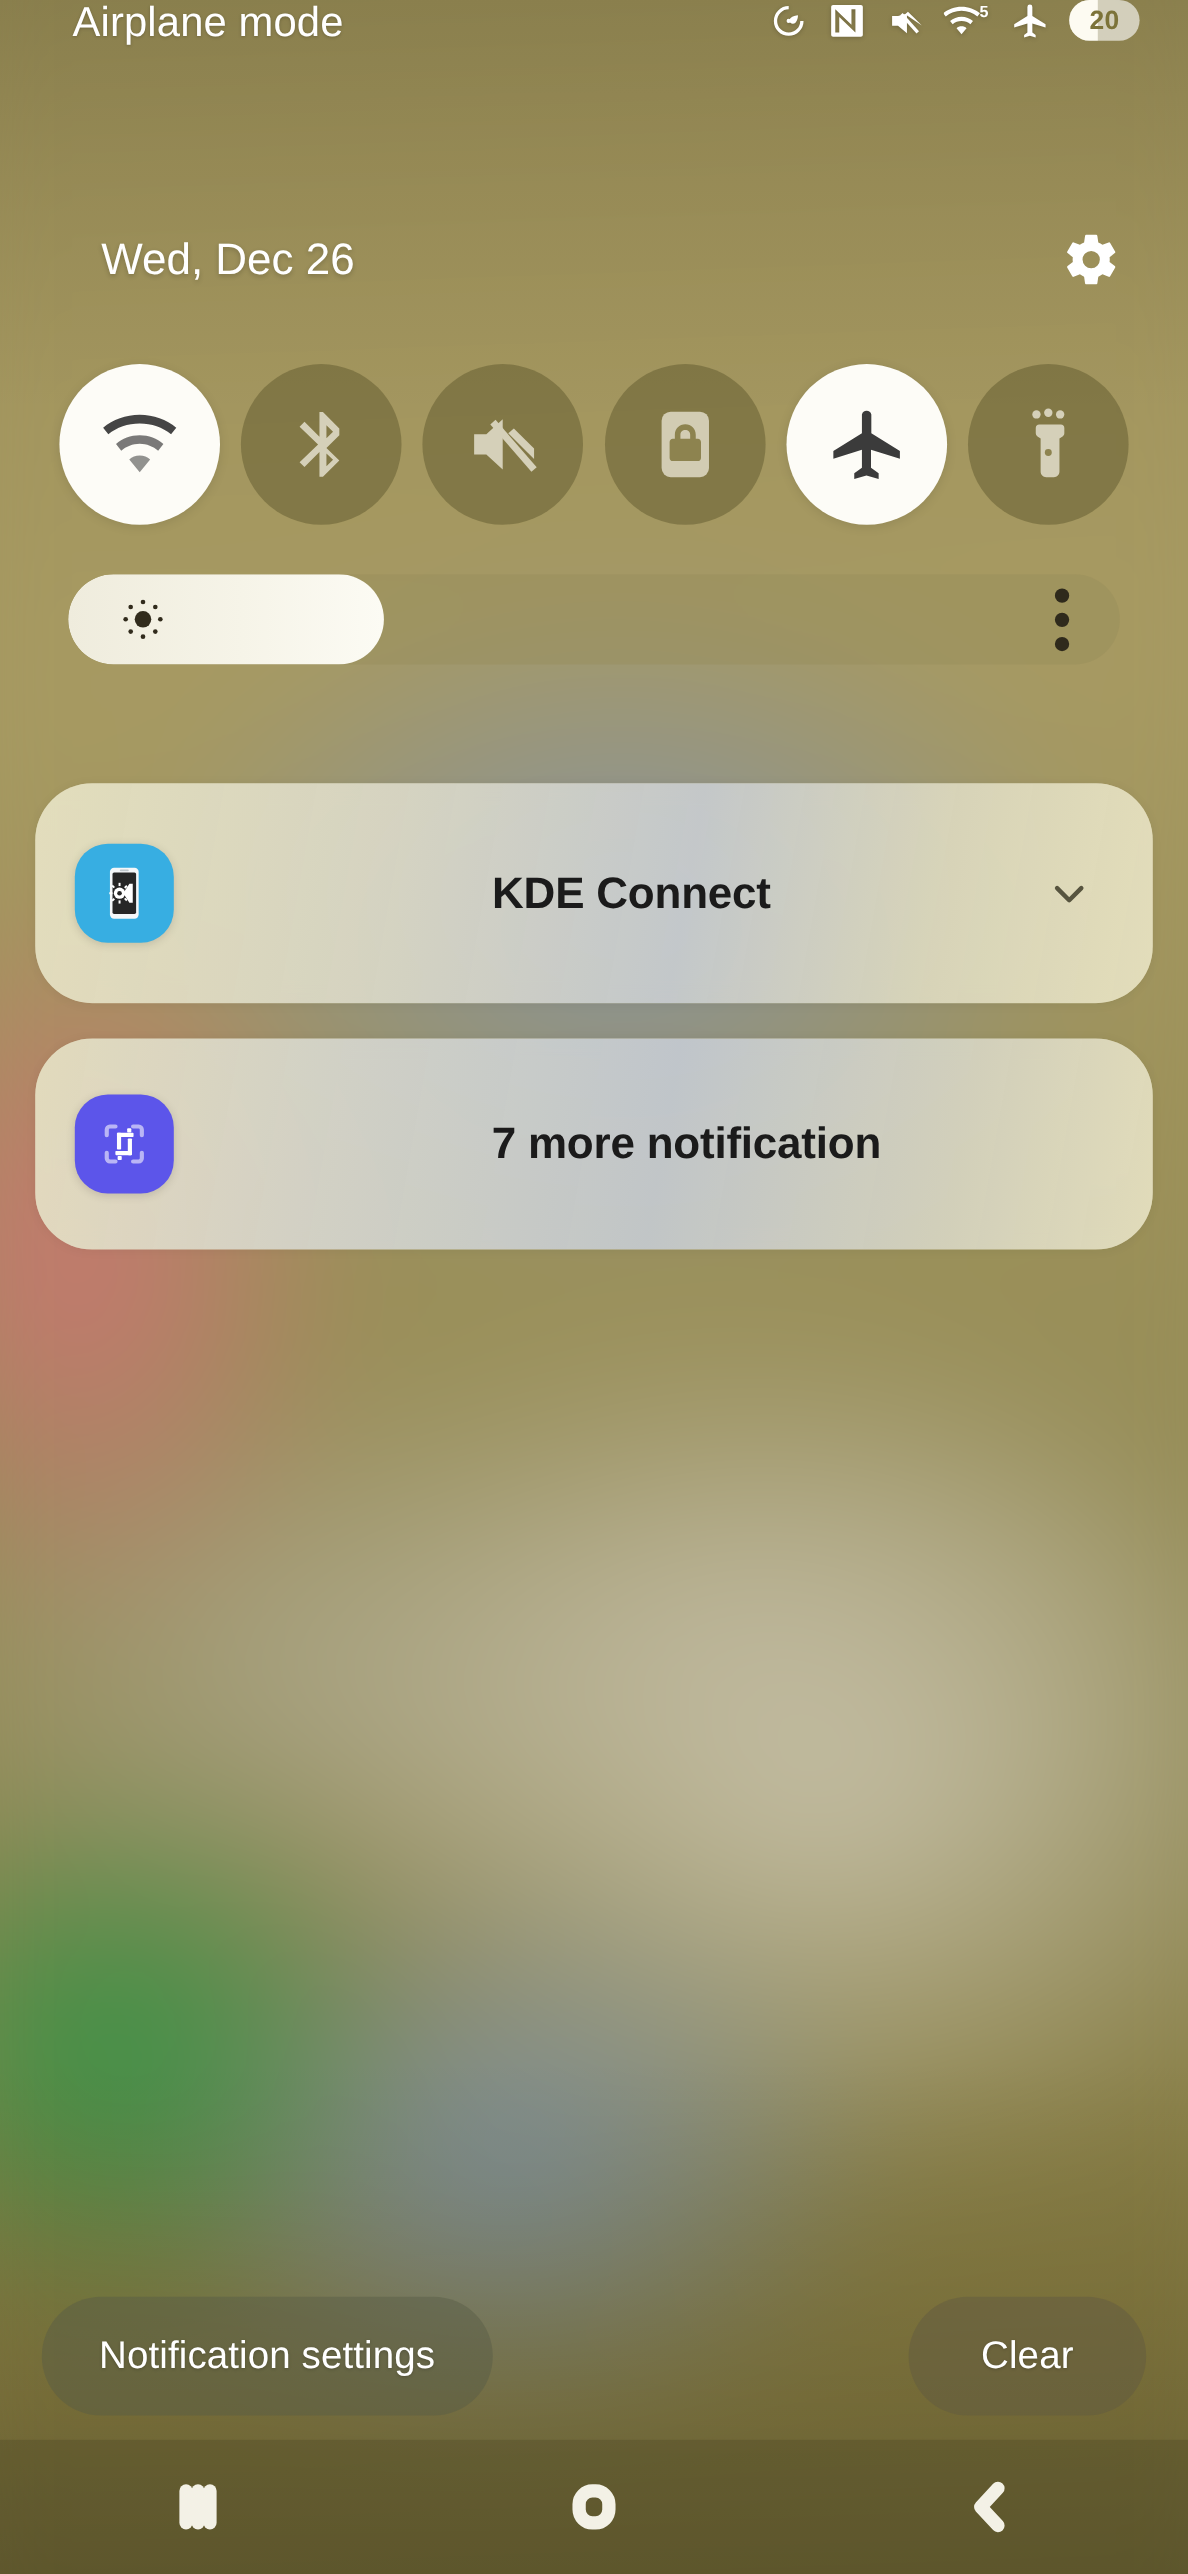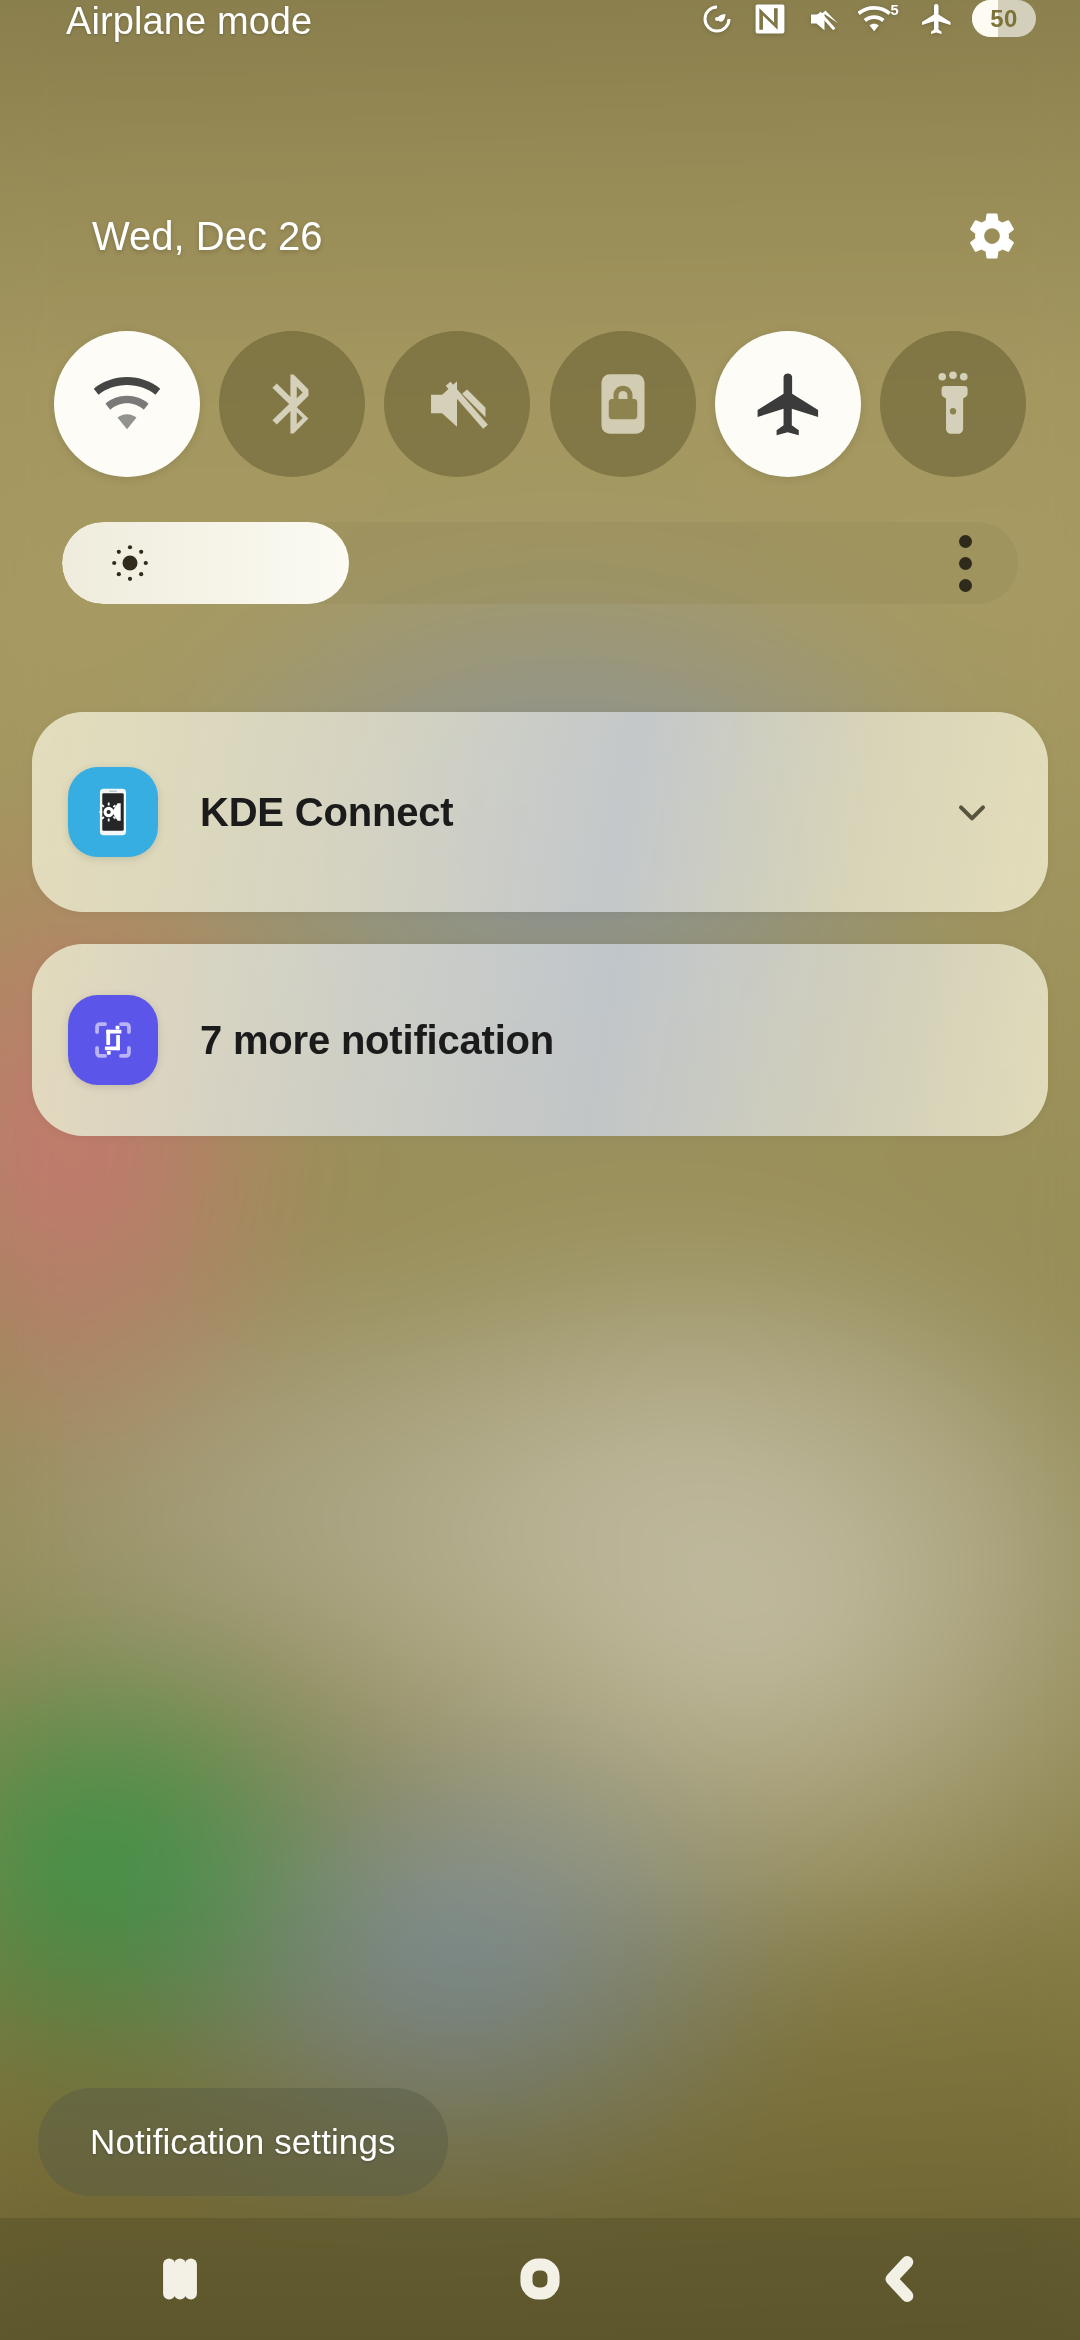--- a/index.html
+++ b/index.html
@@ -108,21 +108,21 @@
   }
   .notif-icon {
     position:relative; width:90px; height:90px; margin-left:36px; flex:0 0 auto;
     border-radius:30px;
     display:flex; align-items:center; justify-content:center;
     box-shadow:0 2px 8px rgba(0,0,0,.13);
   }
   #icon-kde { background:#37aee2; }
   #icon-more { background:#5c55ea; }
   .notif-body { position:relative; margin-left:42px; flex:1 1 auto; min-width:0; }
-  .notif-title { font-size:40px; font-weight:700; color:#1b1b1b; line-height:1.12; letter-spacing:-.2px; }
+  .notif-title { font-size:40px; font-weight:700; color:#1b1b1b; line-height:1.12; letter-spacing:-.2px;text-align:center; }
   .notif-text  { font-size:38px; font-weight:400; color:#1f1f1f; line-height:1.12; margin-top:12px; letter-spacing:-.2px; }
   .notif-chevron { position:relative; margin-right:52px; width:48px; height:48px; display:flex; align-items:center; justify-content:center; flex:0 0 auto; }
 
   
   #footer {
     position:absolute; left:38px; right:38px; top:2088px; height:108px;
     display:flex; align-items:flex-start; justify-content:space-between;
   }
   .footer-btn {
     height:108px; border-radius:54px;
@@ -176,21 +176,21 @@
         <path d="M11 15.3c1.2 0 2.3.4 3.1 1.2L11 20.3l-3.1-3.8c.8-.8 1.9-1.2 3.1-1.2z"></path>
         <text x="22.2" y="9.6" font-family="Liberation Sans, sans-serif" font-size="10" font-weight="700" fill="#fff">5</text>
       </svg>
 
       <svg class="sb-ico" width="36" height="36" viewBox="0 0 24 24">
         <path d="M21 16v-2l-8-5V3.5a1.5 1.5 0 0 0-3 0V9l-8 5v2l8-2.5V19l-2 1.5V22l3.5-1 3.5 1v-1.5L13 19v-5.5L21 16z"></path>
       </svg>
 
       <div id="battery-pill">
         <div id="battery-fill" style="width: 40%;"></div>
-        <span id="battery-level">50</span>
+        <span id="battery-level">20</span>
       </div>
     </div>
   </div>
 
   <div id="clockrow">
     <div id="clock-date">Wed, Dec 26</div>
     <div id="settings-button">
       <svg width="54" height="54" viewBox="0 0 24 24" fill="#ffffff">
         <path d="M19.43 12.98c.04-.32.07-.64.07-.98s-.03-.66-.07-.98l2.11-1.65a.5.5 0 0 0 .12-.64l-2-3.46a.5.5 0 0 0-.61-.22l-2.49 1a7.3 7.3 0 0 0-1.69-.98l-.38-2.65A.5.5 0 0 0 14 2h-4a.5.5 0 0 0-.49.42l-.38 2.65c-.61.25-1.17.58-1.69.98l-2.49-1a.5.5 0 0 0-.61.22l-2 3.46a.5.5 0 0 0 .12.64l2.11 1.65c-.04.32-.07.65-.07.98s.03.66.07.98l-2.11 1.65a.5.5 0 0 0-.12.64l2 3.46c.14.24.42.34.61.22l2.49-1c.52.4 1.08.73 1.69.98l.38 2.65c.04.24.24.42.49.42h4c.25 0 .45-.18.49-.42l.38-2.65c.61-.25 1.17-.58 1.69-.98l2.49 1c.19.12.47.02.61-.22l2-3.46a.5.5 0 0 0-.12-.64l-2.11-1.65zM12 15.5A3.5 3.5 0 1 1 15.5 12 3.5 3.5 0 0 1 12 15.5z"></path>
       </svg>
@@ -325,20 +325,21 @@
       </div>
 
       <div class="notif-body">
         <div class="notif-title">7 more notification</div>
       </div>
     </div>
   </div>
 
   <div id="footer">
     <div class="footer-btn" id="btn-notification-settings">Notification settings</div>
+    <div class="footer-btn" id="btn-clear">Clear</div>
   </div>
 
   <div id="navbar">
     <div class="nav-btn">
       <svg class="nav-ico" width="58" height="58" viewBox="0 0 24 24" stroke-linecap="round">
         <line x1="7.5" y1="6" x2="7.5" y2="18"></line>
         <line x1="12" y1="6" x2="12" y2="18"></line>
         <line x1="16.5" y1="6" x2="16.5" y2="18"></line>
       </svg>
     </div>

